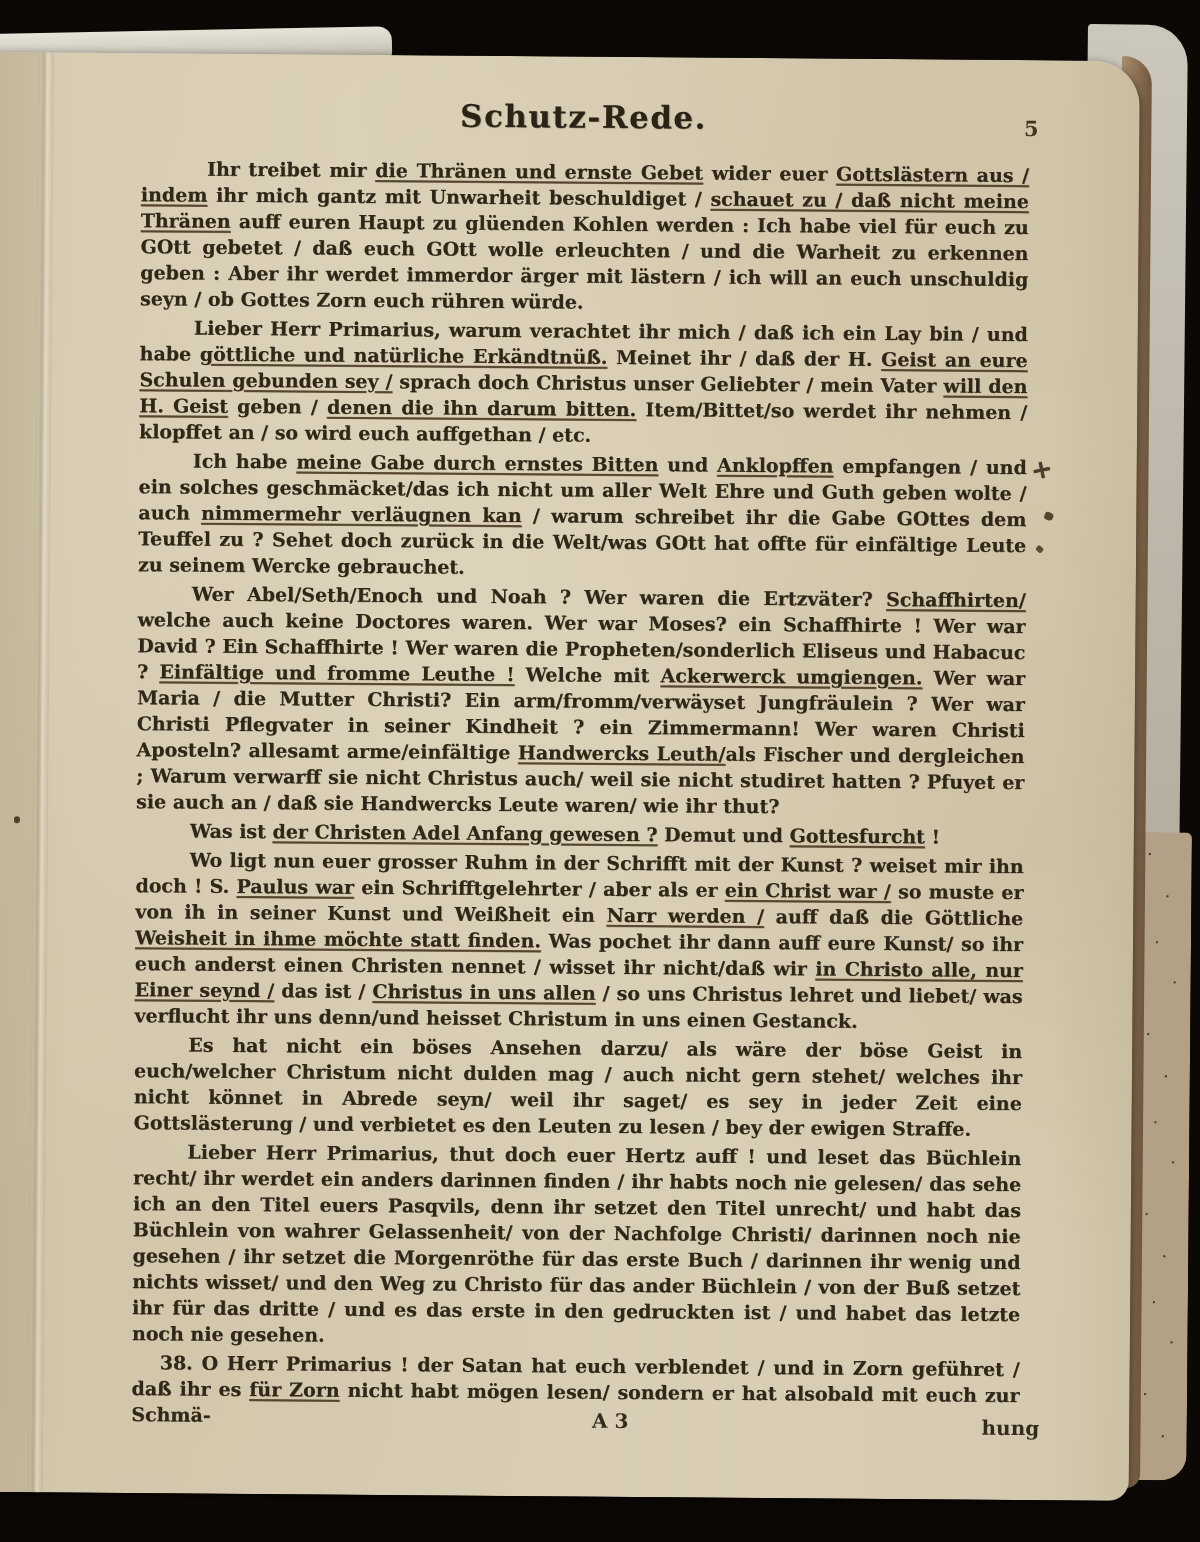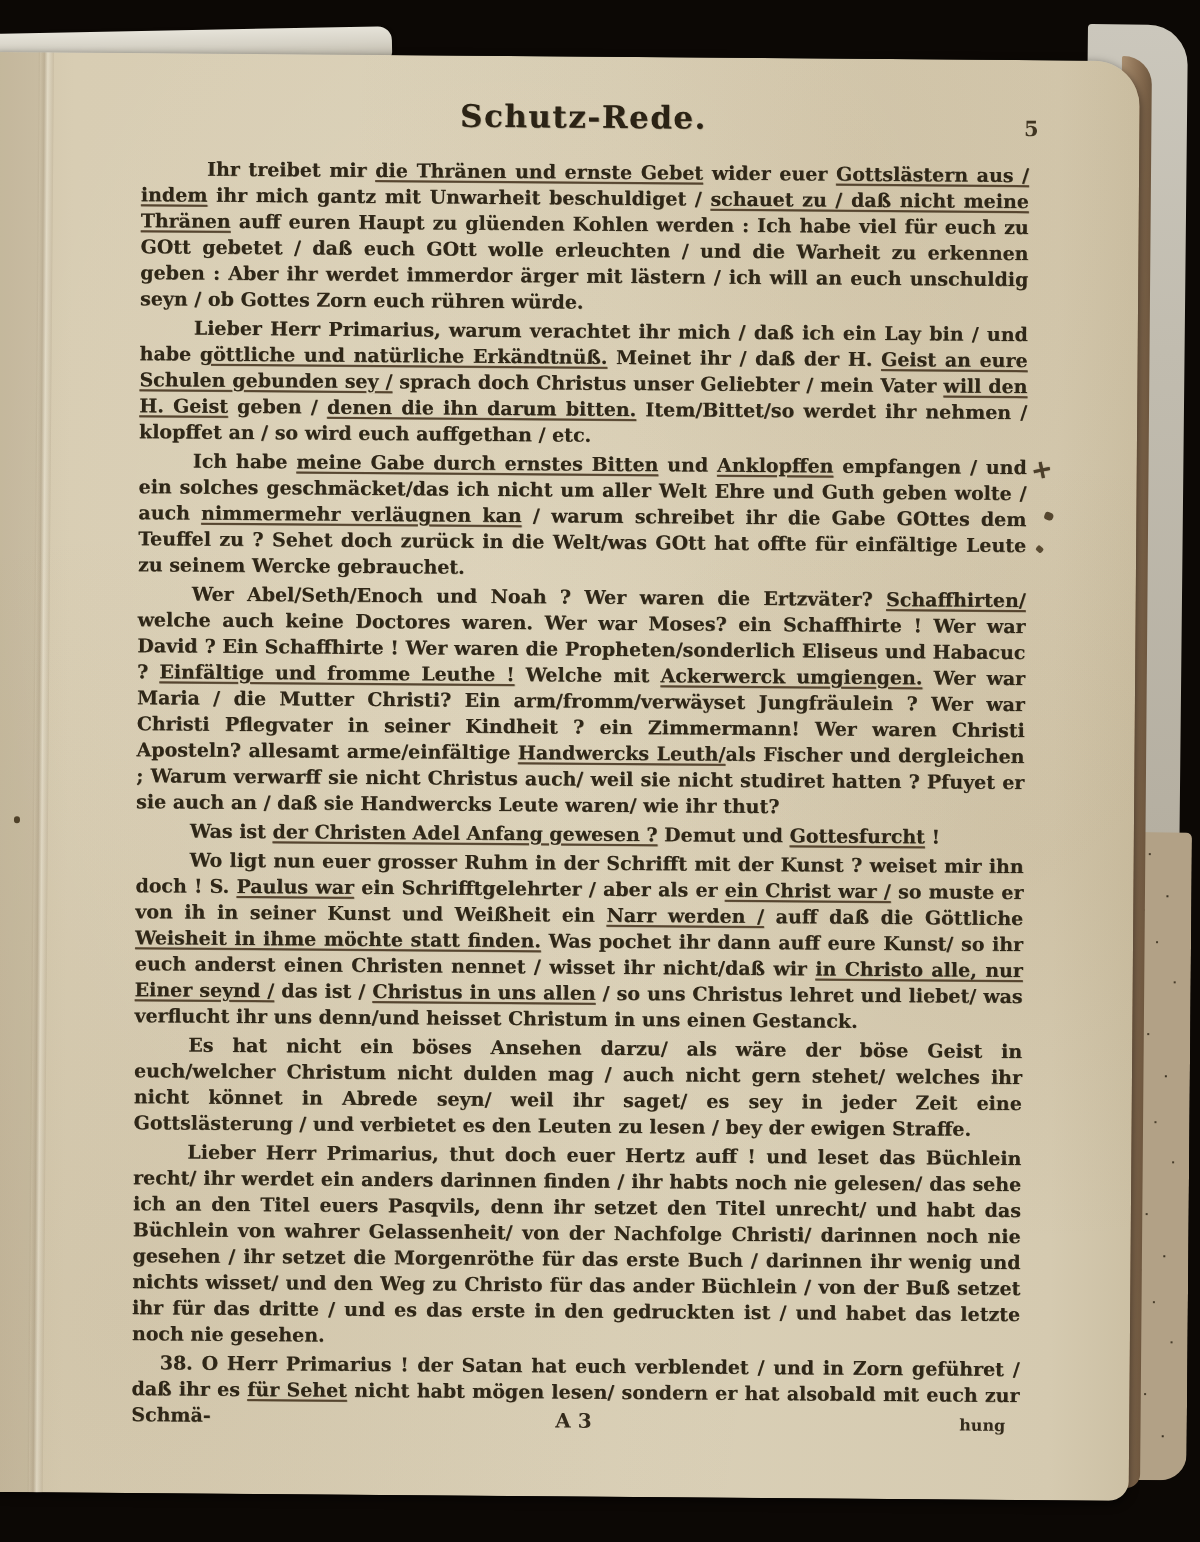--- a/index.html
+++ b/index.html
@@ -87,25 +87,25 @@
   .text-block p.first{text-indent:66px;}
   .text-block p.numbered{text-indent:28px;}
   .ink-underline{
     text-decoration:underline;
     text-decoration-color:rgba(74,55,34,0.8);
     text-decoration-thickness:1.7px;
     text-underline-offset:3px;
   }
   .signature-mark{
     position:absolute;top:1352px;left:572px;width:110px;
-    text-align:left;font-size:20px;font-weight:bold;color:#342b1c;
+    text-align:center;font-size:20px;font-weight:bold;color:#342b1c;
   }
   .catchword{
-    position:absolute;top:1356px;left:976px;width:100px;
-    font-size:16px;font-weight:bold;color:#342b1c;
+    position:absolute;top:1356px;left:956px;width:100px;
+    text-align:right;font-size:20px;font-weight:bold;color:#342b1c;
   }
   
   .margin-cross{
     position:absolute;top:394px;left:1040px;
     font-size:26px;font-weight:bold;color:#4c3f2a;
     transform:rotate(-12deg);
     font-family:"DejaVu Sans", sans-serif;
     text-shadow:0 0 1px rgba(70,55,35,.9);
   }
   .margin-dot-1{
@@ -140,21 +140,21 @@
 
     <div class="text-block">
       <p class="first"><span>Ihr treibet mir </span><span class="ink-underline">die Thränen und ernste Gebet</span><span> wider euer </span><span class="ink-underline">Gottslästern aus / indem</span><span> ihr mich gantz mit Unwarheit beschuldiget / </span><span class="ink-underline">schauet zu / daß nicht meine Thränen</span><span> auff euren Haupt zu glüenden Kohlen werden : Ich habe viel für euch zu GOtt gebetet / daß euch GOtt wolle erleuchten / und die Warheit zu erkennen geben : Aber ihr werdet immerdor ärger mit lästern / ich will an euch unschuldig seyn / ob Gottes Zorn euch rühren würde.</span></p>
       <p><span>Lieber Herr Primarius, warum verachtet ihr mich / daß ich ein Lay bin / und habe </span><span class="ink-underline">göttliche und natürliche Erkändtnüß.</span><span> Meinet ihr / daß der H. </span><span class="ink-underline">Geist an eure Schulen gebunden sey /</span><span> sprach doch Christus unser Geliebter / mein Vater </span><span class="ink-underline">will den H. Geist</span><span> geben / </span><span class="ink-underline">denen die ihn darum bitten.</span><span> Item/Bittet/so werdet ihr nehmen / klopffet an / so wird euch auffgethan / etc.</span></p>
       <p><span>Ich habe </span><span class="ink-underline">meine Gabe durch ernstes Bitten</span><span> und </span><span class="ink-underline">Anklopffen</span><span> empfangen / und ein solches geschmäcket/das ich nicht um aller Welt Ehre und Guth geben wolte / auch </span><span class="ink-underline">nimmermehr verläugnen kan</span><span> / warum schreibet ihr die Gabe GOttes dem Teuffel zu ? Sehet doch zurück in die Welt/was GOtt hat offte für einfältige Leute zu seinem Wercke gebrauchet.</span></p>
       <p><span>Wer Abel/Seth/Enoch und Noah ? Wer waren die Ertzväter? </span><span class="ink-underline">Schaffhirten/</span><span> welche auch keine Doctores waren. Wer war Moses? ein Schaffhirte ! Wer war David ? Ein Schaffhirte ! Wer waren die Propheten/sonderlich Eliseus und Habacuc ? </span><span class="ink-underline">Einfältige und fromme Leuthe !</span><span> Welche mit </span><span class="ink-underline">Ackerwerck umgiengen.</span><span> Wer war Maria / die Mutter Christi? Ein arm/fromm/verwäyset Jungfräulein ? Wer war Christi Pflegvater in seiner Kindheit ? ein Zimmermann! Wer waren Christi Aposteln? allesamt arme/einfältige </span><span class="ink-underline">Handwercks Leuth/</span><span>als Fischer und dergleichen ; Warum verwarff sie nicht Christus auch/ weil sie nicht studiret hatten ? Pfuyet er sie auch an / daß sie Handwercks Leute waren/ wie ihr thut?</span></p>
       <p><span>Was ist </span><span class="ink-underline">der Christen Adel Anfang gewesen ?</span><span> Demut und </span><span class="ink-underline">Gottesfurcht</span><span> !</span></p>
       <p><span>Wo ligt nun euer grosser Ruhm in der Schrifft mit der Kunst ? weiset mir ihn doch ! S. </span><span class="ink-underline">Paulus war</span><span> ein Schrifftgelehrter / aber als er </span><span class="ink-underline">ein Christ war /</span><span> so muste er von ih in seiner Kunst und Weißheit ein </span><span class="ink-underline">Narr werden /</span><span> auff daß die Göttliche </span><span class="ink-underline">Weisheit in ihme möchte statt finden.</span><span> Was pochet ihr dann auff eure Kunst/ so ihr euch anderst einen Christen nennet / wisset ihr nicht/daß wir </span><span class="ink-underline">in Christo alle, nur Einer seynd /</span><span> das ist / </span><span class="ink-underline">Christus in uns allen</span><span> / so uns Christus lehret und liebet/ was verflucht ihr uns denn/und heisset Christum in uns einen Gestanck.</span></p>
       <p><span>Es hat nicht ein böses Ansehen darzu/ als wäre der böse Geist in euch/welcher Christum nicht dulden mag / auch nicht gern stehet/ welches ihr nicht könnet in Abrede seyn/ weil ihr saget/ es sey in jeder Zeit eine Gottslästerung / und verbietet es den Leuten zu lesen / bey der ewigen Straffe.</span></p>
       <p><span>Lieber Herr Primarius, thut doch euer Hertz auff ! und leset das Büchlein recht/ ihr werdet ein anders darinnen finden / ihr habts noch nie gelesen/ das sehe ich an den Titel euers Pasqvils, denn ihr setzet den Titel unrecht/ und habt das Büchlein von wahrer Gelassenheit/ von der Nachfolge Christi/ darinnen noch nie gesehen / ihr setzet die Morgenröthe für das erste Buch / darinnen ihr wenig und nichts wisset/ und den Weg zu Christo für das ander Büchlein / von der Buß setzet ihr für das dritte / und es das erste in den gedruckten ist / und habet das letzte noch nie gesehen.</span></p>
-      <p class="numbered"><span>38. O Herr Primarius ! der Satan hat euch verblendet / und in Zorn geführet / daß ihr es </span><span class="ink-underline">für Sehet</span><span> nicht habt mögen lesen/ sondern er hat alsobald mit euch zur Schmä-</span></p>
+      <p class="numbered"><span>38. O Herr Primarius ! der Satan hat euch verblendet / und in Zorn geführet / daß ihr es </span><span class="ink-underline">für Zorn</span><span> nicht habt mögen lesen/ sondern er hat alsobald mit euch zur Schmä-</span></p>
     </div>
 
     <div class="signature-mark">A 3</div>
     <div class="catchword">hung</div>
 
     <div class="margin-cross">+</div>
     <div class="margin-dot-1"></div>
     <div class="margin-dot-2"></div>
     <div class="margin-dot-left"></div>
   </div>

